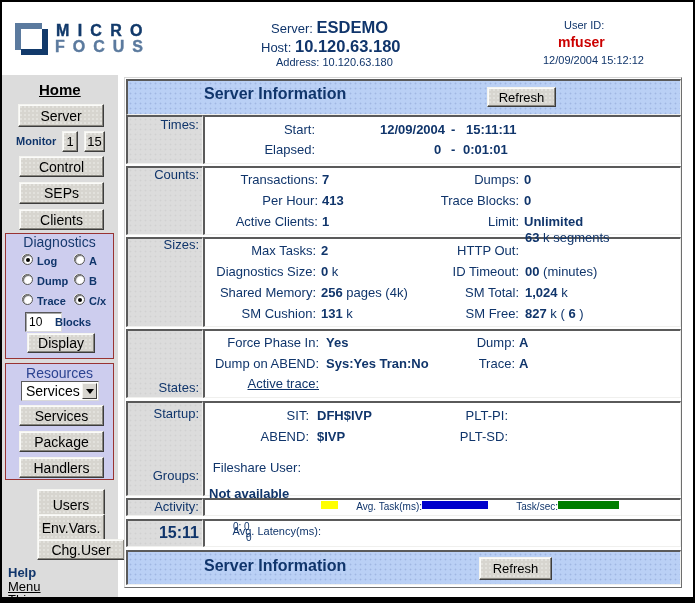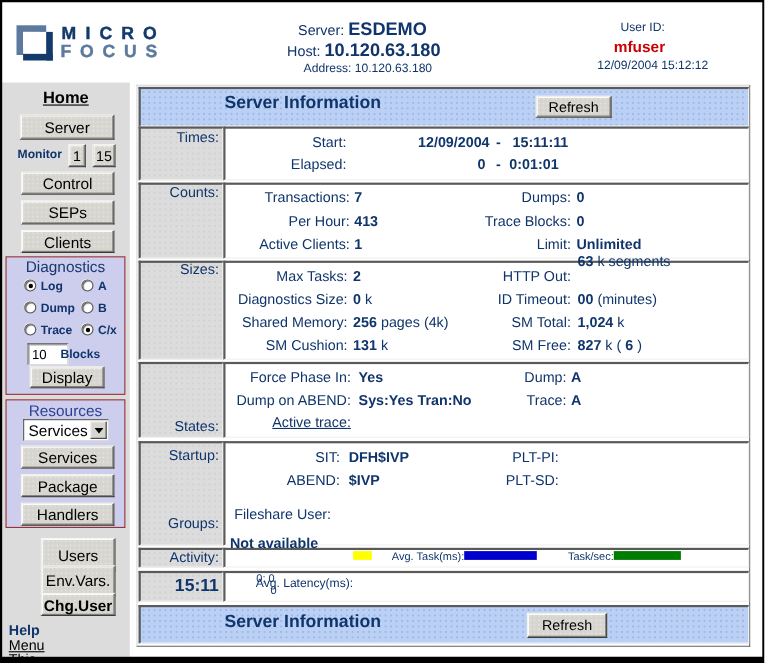--- a/index.html
+++ b/index.html
@@ -77,21 +77,21 @@
   <div style="position:absolute;right:1px;top:1px;width:15px;height:16px;background:#d7d5cf;border:1px solid;border-color:#f4f4f0 #3c3c3c #3c3c3c #f4f4f0;">
       <div style="width:0;height:0;border-left:4px solid transparent;border-right:4px solid transparent;border-top:5px solid #000;margin:5px auto 0;"></div>
     </div>
 </div>
 <div class="btn" style="left:19px;top:405px;width:85px;height:21px;">Services</div>
 <div class="btn" style="left:19px;top:431px;width:85px;height:21px;">Package</div>
 <div class="btn" style="left:19px;top:457px;width:85px;height:21px;">Handlers</div>
 
 <div class="btn" style="left:37px;top:489px;width:68px;height:31px;">Users</div>
 <div class="btn" style="left:37px;top:514px;width:68px;height:28px;">Env.Vars.</div>
-<div class="btn" style="left:37px;top:539px;width:68px;height:21px;font-weight:bold;">Chg.User</div>
+<div class="btn" style="left:37px;top:539px;width:88px;height:21px;">Chg.User</div>
 <div class="abs navy" style="left:8px;top:565px;font-size:13px;font-weight:bold;">Help</div>
 <div class="abs" style="left:8px;top:579px;font-size:13px;color:#000;text-decoration:underline;">Menu</div>
 <div class="abs" style="left:8px;top:592px;font-size:13px;color:#000;text-decoration:underline;">This</div>
 
 <div id="tbl" class="abs"></div>
 
 <div class="bluebar" style="top:79px;height:36px;"></div>
 <div class="abs navy" style="left:204px;top:85px;height:18px;line-height:18px;font-size:16px;font-weight:bold;z-index:2;">Server Information</div>
 <div class="btn" style="left:487px;top:87px;width:69px;height:20px;font-size:13px;z-index:2;">Refresh</div>
 

